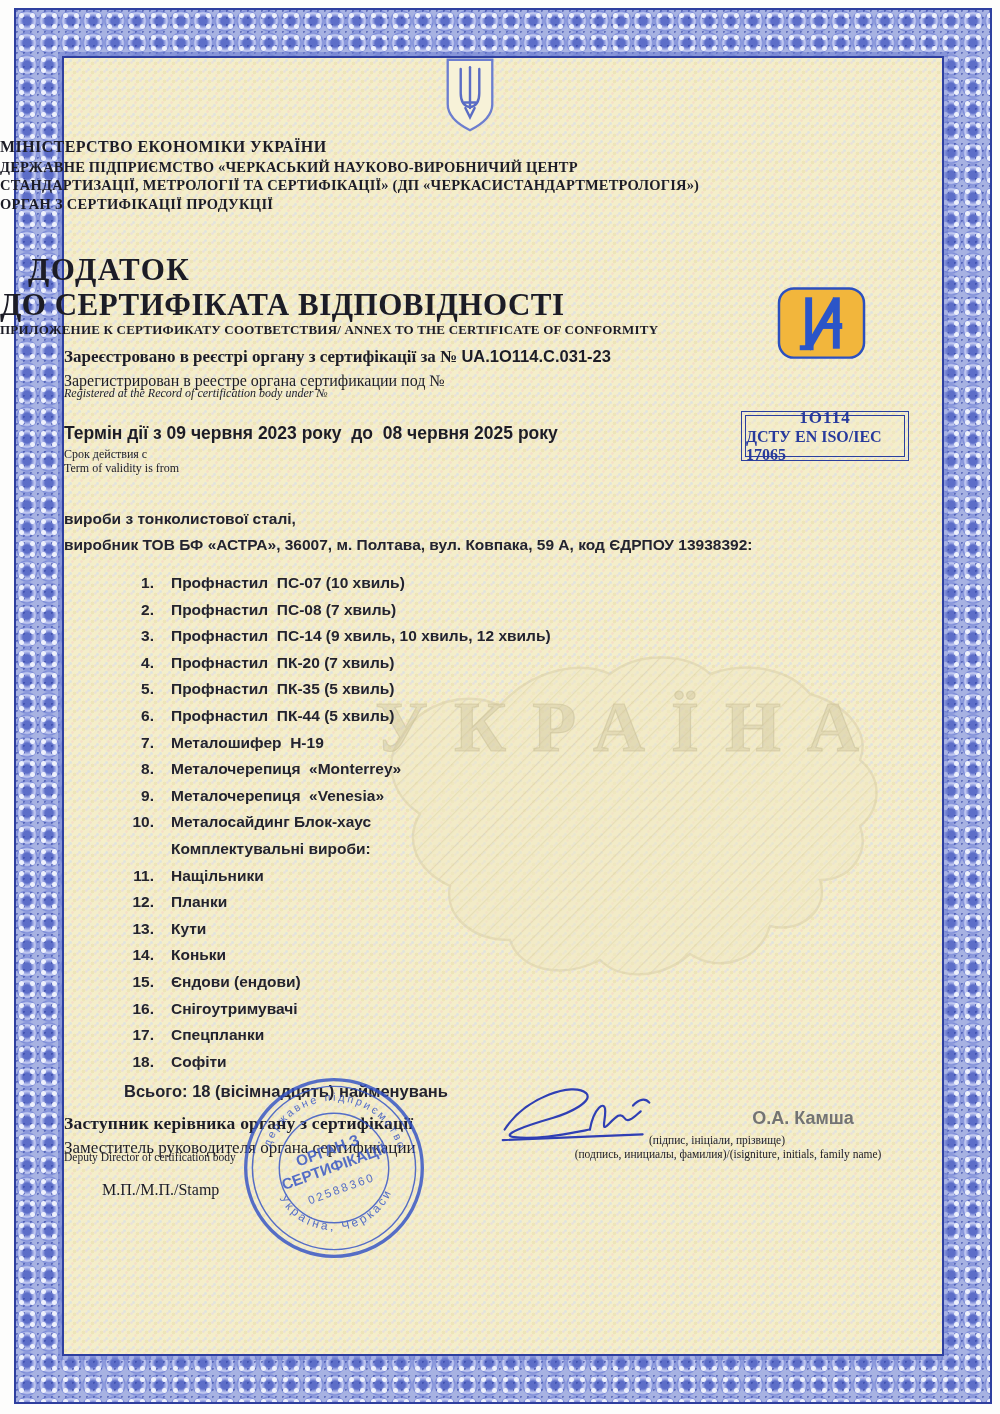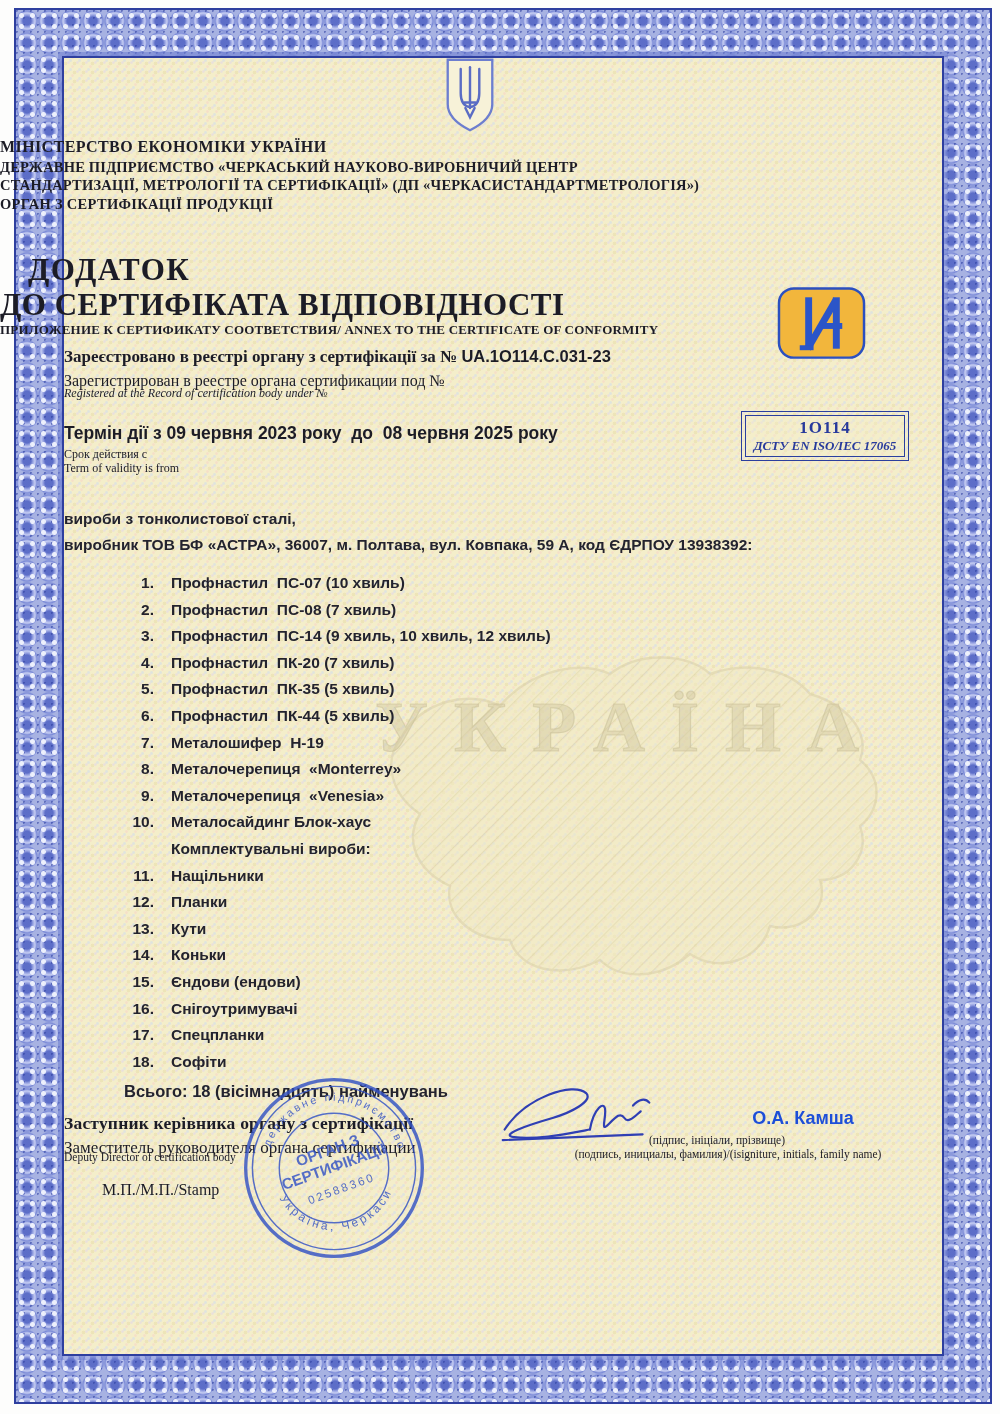--- a/index.html
+++ b/index.html
@@ -39,21 +39,21 @@
   .hdr4{top:196px;font-size:14.5px;letter-spacing:.3px;}
 
   .title1{top:252px;font-size:31px;letter-spacing:1.5px;padding-left:28px;}
   .title2{top:287px;font-size:31px;letter-spacing:.5px;}
   .subtitle{top:322px;font-size:13px;letter-spacing:.2px;}
 
   .logo{left:777px;top:286px;width:89px;height:74px;z-index:4;}
   .idbox{left:745px;top:377px;width:158px;height:40px;border:1px solid #2b3f9e;outline:1px solid #2b3f9e;outline-offset:3px;
          display:flex;flex-direction:column;align-items:center;justify-content:center;color:#273a9c;z-index:4;background:rgba(244,238,202,.35);margin-top:38px;}
   .idnum{font-size:17px;font-weight:bold;letter-spacing:1px;}
-  .idstd{font-size:13px;font-weight:bold;font-style:italic;}
+  .idstd{font-size:16px;font-weight:bold;}
 
   .regline{left:64px;top:347px;font-size:17px;}
   .regnum{font-family:"Liberation Sans",sans-serif;font-size:16.5px;}
   .regru{left:64px;top:372px;font-size:16px;}
   .regen{left:64px;top:386px;font-size:12px;font-style:italic;}
 
   .valmain{left:64px;top:423px;font-size:17.5px;}
   .valru{left:64px;top:447px;font-size:12px;}
   .valen{left:64px;top:461px;font-size:12px;}
 
@@ -66,21 +66,21 @@
 
   .total{left:124px;top:1082px;font-size:16.5px;color:#23232e;z-index:1;}
 
   .deputy1{left:64px;top:1113px;font-size:17.5px;letter-spacing:.2px;z-index:1;}
   .deputy2{left:64px;top:1138px;font-size:17px;z-index:1;}
   .deputy3{left:64px;top:1151px;font-size:11.5px;z-index:1;}
   .mp{left:102px;top:1181px;font-size:16px;z-index:1;}
 
   .stamp{left:238px;top:1068px;width:192px;height:200px;z-index:5;opacity:.82;}
   .sig{left:497px;top:1078px;width:182px;height:80px;z-index:5;}
-  .signame{left:718px;top:1108px;width:170px;text-align:center;font-size:18px;color:#1d4ed8;z-index:2;}
+  .signame{left:718px;top:1108px;width:170px;text-align:center;font-size:18px;color:#737373;z-index:2;}
   .sigcap1{left:612px;top:1134px;width:210px;text-align:center;font-size:11.5px;z-index:2;}
   .sigcap2{left:528px;top:1148px;width:400px;text-align:center;font-size:11.5px;z-index:2;}
 
   .wmmap{left:360px;top:550px;width:540px;height:520px;opacity:.55;z-index:0;}
   .wmtext{left:350px;top:686px;width:560px;text-align:center;font-size:72px;letter-spacing:26px;
           color:rgba(205,195,155,.40);-webkit-text-stroke:1.2px rgba(196,186,146,.45);z-index:0;font-weight:bold;}
   .emblem{left:442px;top:56px;width:56px;height:78px;z-index:1;}
 </style>
 </head>
 <body>

